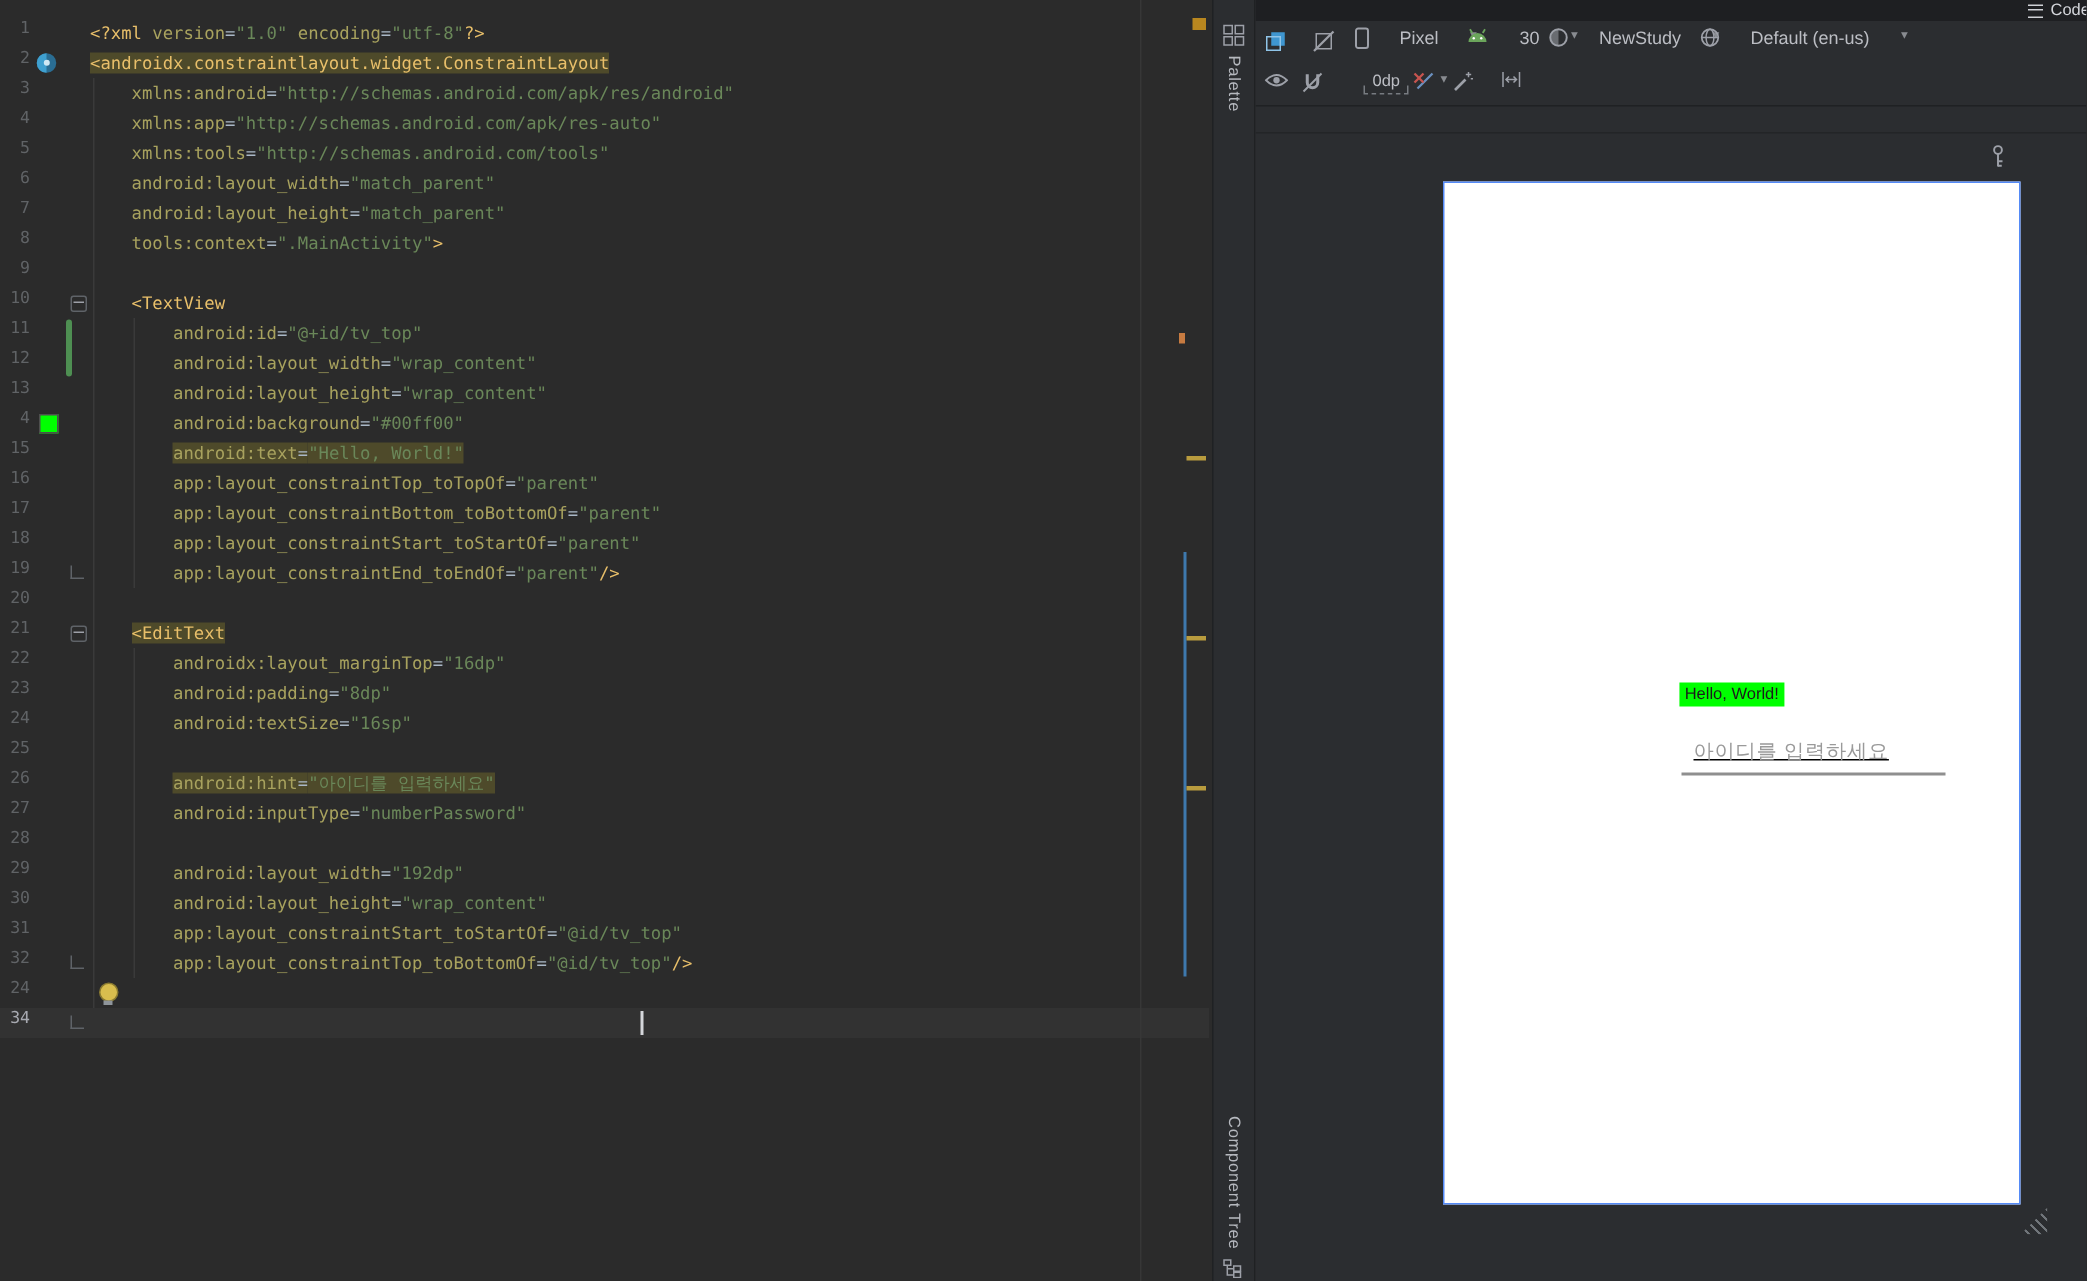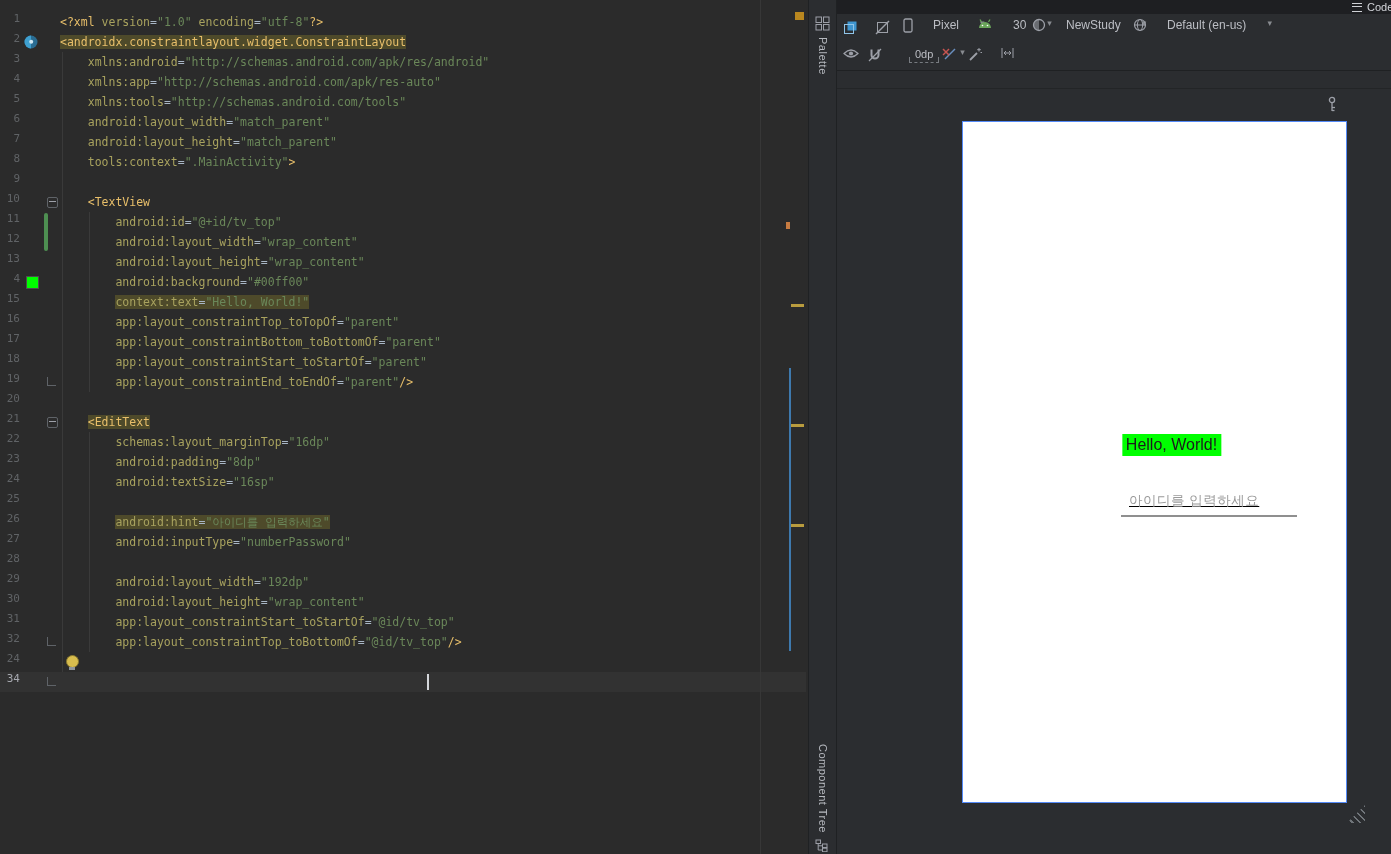--- a/index.html
+++ b/index.html
@@ -52,21 +52,21 @@
   .menu-ic::after{content:"";position:absolute;left:0;right:0;top:2px;height:1.5px;background:#cfd1d6;}
   .dp-divider{position:absolute;left:0;right:0;height:1px;background:#1f2123;}
   .tb-item{position:absolute;display:flex;align-items:flex-start;gap:20px;color:#bcbec4;font-size:12px;height:20px;}
   .tb-item .chev{color:#888b90;font-size:9px;margin-left:1px;}
   .margin-ctrl{position:relative;border-bottom:1px dashed #777b80;padding:1px 6px 2px 6px;color:#bcbec4;font-size:11px;}
   .margin-ctrl::before,.margin-ctrl::after{content:"";position:absolute;bottom:0;width:1px;height:5px;background:#777b80;}
   .margin-ctrl::before{left:0;}
   .margin-ctrl::after{right:0;}
   #key-icon{position:absolute;left:489px;top:96px;}
   #canvas{position:absolute;left:125px;top:121px;width:385px;height:682px;background:#ffffff;border:1.5px solid #548af7;box-sizing:border-box;}
-  #hello-label{position:absolute;left:50%;top:323px;transform:translate(-50%,-50%);font-size:16px;padding:2px 4px;white-space:nowrap;margin-left:17px;}
+  #hello-label{position:absolute;left:50%;top:341px;transform:translate(-50%,-50%);font-size:11px;padding:2px 4px;white-space:nowrap;}
   #hint-wrap{position:absolute;left:158px;top:370px;width:176px;text-decoration:underline;}
   #hint-text{display:block;padding-left:8px;font-size:13.5px;color:#9a9a9a;letter-spacing:0.5px;white-space:nowrap;}
   #hint-underline{height:1.5px;background:#8f8f8f;margin-top:5px;}
   #resize-handle{position:absolute;left:510px;top:805px;width:18px;height:18px;background:repeating-linear-gradient(45deg,transparent 0 3.5px,#70757a 3.5px 5px);clip-path:polygon(100% 0,100% 100%,0 100%);}
   svg{display:block;}
 </style>
 </head>
 <body>
 
 <div id="app">
@@ -134,28 +134,28 @@
         <div class="cl"><span class="tk-p">    </span><span class="tk-a">xmlns:tools</span><span class="tk-p">=</span><span class="tk-s">"http://schemas.android.com/tools"</span></div>
         <div class="cl"><span class="tk-p">    </span><span class="tk-a">android:layout_width</span><span class="tk-p">=</span><span class="tk-s">"match_parent"</span></div>
         <div class="cl"><span class="tk-p">    </span><span class="tk-a">android:layout_height</span><span class="tk-p">=</span><span class="tk-s">"match_parent"</span></div>
         <div class="cl"><span class="tk-p">    </span><span class="tk-a">tools:context</span><span class="tk-p">=</span><span class="tk-s">".MainActivity"</span><span class="tk-t">&gt;</span></div>
         <div class="cl"></div>
         <div class="cl"><span class="tk-p">    </span><span class="tk-t">&lt;TextView</span></div>
         <div class="cl"><span class="tk-p">        </span><span class="tk-a">android:id</span><span class="tk-p">=</span><span class="tk-s">"@+id/tv_top"</span></div>
         <div class="cl"><span class="tk-p">        </span><span class="tk-a">android:layout_width</span><span class="tk-p">=</span><span class="tk-s">"wrap_content"</span></div>
         <div class="cl"><span class="tk-p">        </span><span class="tk-a">android:layout_height</span><span class="tk-p">=</span><span class="tk-s">"wrap_content"</span></div>
         <div class="cl"><span class="tk-p">        </span><span class="tk-a">android:background</span><span class="tk-p">=</span><span class="tk-s">"#00ff00"</span></div>
-        <div class="cl"><span class="tk-p">        </span><span class="tk-a hl">context:text</span><span class="tk-p hl">=</span><span class="tk-s hl">"Hello, World!"</span></div>
+        <div class="cl"><span class="tk-p">        </span><span class="tk-a hl">android:text</span><span class="tk-p hl">=</span><span class="tk-s hl">"Hello, World!"</span></div>
         <div class="cl"><span class="tk-p">        </span><span class="tk-a">app:layout_constraintTop_toTopOf</span><span class="tk-p">=</span><span class="tk-s">"parent"</span></div>
         <div class="cl"><span class="tk-p">        </span><span class="tk-a">app:layout_constraintBottom_toBottomOf</span><span class="tk-p">=</span><span class="tk-s">"parent"</span></div>
         <div class="cl"><span class="tk-p">        </span><span class="tk-a">app:layout_constraintStart_toStartOf</span><span class="tk-p">=</span><span class="tk-s">"parent"</span></div>
         <div class="cl"><span class="tk-p">        </span><span class="tk-a">app:layout_constraintEnd_toEndOf</span><span class="tk-p">=</span><span class="tk-s">"parent"</span><span class="tk-t">/&gt;</span></div>
         <div class="cl"></div>
         <div class="cl"><span class="tk-p">    </span><span class="tk-t hl">&lt;EditText</span></div>
-        <div class="cl"><span class="tk-p">        </span><span class="tk-a">schemas:layout_marginTop</span><span class="tk-p">=</span><span class="tk-s">"16dp"</span></div>
+        <div class="cl"><span class="tk-p">        </span><span class="tk-a">androidx:layout_marginTop</span><span class="tk-p">=</span><span class="tk-s">"16dp"</span></div>
         <div class="cl"><span class="tk-p">        </span><span class="tk-a">android:padding</span><span class="tk-p">=</span><span class="tk-s">"8dp"</span></div>
         <div class="cl"><span class="tk-p">        </span><span class="tk-a">android:textSize</span><span class="tk-p">=</span><span class="tk-s">"16sp"</span></div>
         <div class="cl"></div>
         <div class="cl"><span class="tk-p">        </span><span class="tk-a hl">android:hint</span><span class="tk-p hl">=</span><span class="tk-s hl">"아이디를 입력하세요"</span></div>
         <div class="cl"><span class="tk-p">        </span><span class="tk-a">android:inputType</span><span class="tk-p">=</span><span class="tk-s">"numberPassword"</span></div>
         <div class="cl"></div>
         <div class="cl"><span class="tk-p">        </span><span class="tk-a">android:layout_width</span><span class="tk-p">=</span><span class="tk-s">"192dp"</span></div>
         <div class="cl"><span class="tk-p">        </span><span class="tk-a">android:layout_height</span><span class="tk-p">=</span><span class="tk-s">"wrap_content"</span></div>
         <div class="cl"><span class="tk-p">        </span><span class="tk-a">app:layout_constraintStart_toStartOf</span><span class="tk-p">=</span><span class="tk-s">"@id/tv_top"</span></div>
         <div class="cl"><span class="tk-p">        </span><span class="tk-a">app:layout_constraintTop_toBottomOf</span><span class="tk-p">=</span><span class="tk-s">"@id/tv_top"</span><span class="tk-t">/&gt;</span></div>

